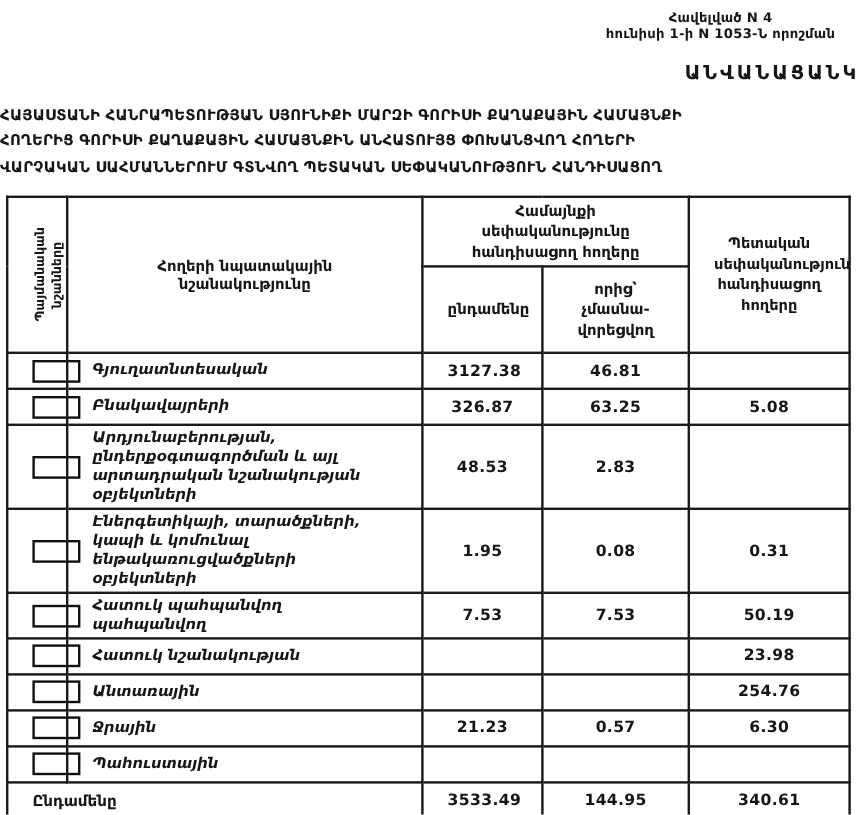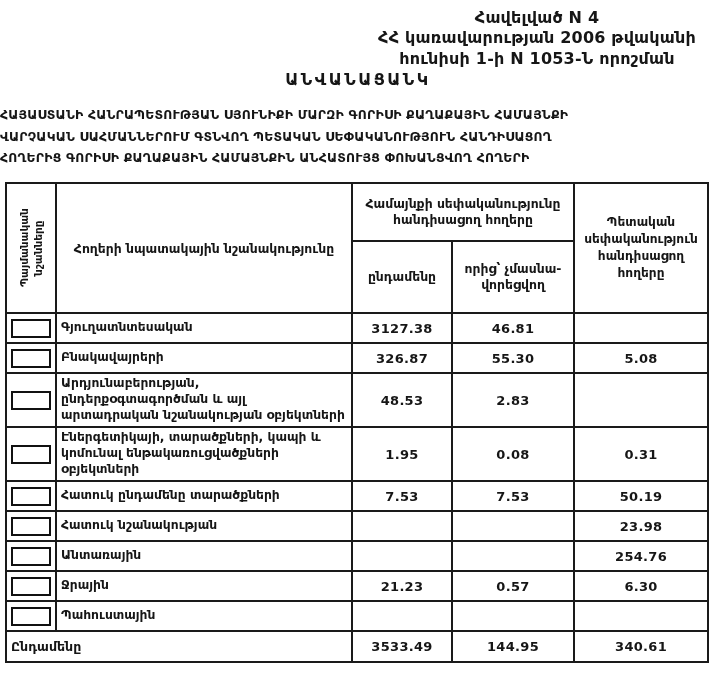--- a/index.html
+++ b/index.html
@@ -10,29 +10,29 @@
     background:#fff;
     color:#161616;
     font-family:"DejaVu Sans","Liberation Sans",sans-serif;
     overflow:hidden;
   }
   
   .appendix{
     width:fit-content;
     margin:8px 20px 0 auto;
     text-align:center;
-    font-size:16px;
+    font-size:11px;
     font-weight:700;
     line-height:1.28;
     letter-spacing:.2px;
   }
   
   .doc-title{
-    margin-top:1px;
-    text-align:center;
+    margin-top:15px;
+    text-align:right;
     font-size:16px;
     font-weight:700;
     letter-spacing:2.5px;
   }
   
   .subtitle{
     margin-top:15px;
     font-size:12.4px;
     font-weight:700;
     line-height:1.72;
@@ -41,21 +41,21 @@
   
   table.land{
     margin:14px 0 0 5px;
     border-collapse:collapse;
     table-layout:fixed;
     width:702px;
     font-size:12.4px;
   }
   table.land th, table.land td{
     border:2px solid #1a1a1a;
-    padding:2px 4px;
+    padding:2px 20px;
     vertical-align:middle;
     font-weight:700;
     color:#161616;
   }
   thead th{text-align:center;}
   .h-group{height:52px;font-size:12.4px;line-height:1.35;}
   .h-sub{height:66px;font-size:12.4px;line-height:1.35;}
   .h-purpose{font-size:12.4px;text-align:center;}
   .h-state{font-size:12.2px;line-height:1.4;}
   .sym-col{padding:0;}
@@ -74,20 +74,21 @@
     width:36px;height:15px;
     border:2px solid #111;
     background:#fff;
   }
   td.name-cell{
     text-align:left;
     font-size:12.3px;
     line-height:1.3;
     height:24px;
     padding-left:6px;
+    font-style:italic;
   }
   td.num{
     text-align:center;
     font-size:13px;
     font-weight:700;
     letter-spacing:.3px;
   }
   tfoot td{height:25px;}
   td.total-label{
     text-align:left;
@@ -95,30 +96,29 @@
     font-size:12.6px;
   }
 </style>
 </head>
 <body>
 
 <div class="page">
 
   <div class="appendix">
     <div>Հավելված N 4</div>
-    <div>ՀՀ կառավարության 2006 թվականի</div>
     <div>հունիսի 1-ի N 1053-Ն որոշման</div>
   </div>
 
   <div class="doc-title">ԱՆՎԱՆԱՑԱՆԿ</div>
 
   <div class="subtitle">
     <div>ՀԱՅԱՍՏԱՆԻ ՀԱՆՐԱՊԵՏՈՒԹՅԱՆ ՍՅՈՒՆԻՔԻ ՄԱՐԶԻ ԳՈՐԻՍԻ ՔԱՂԱՔԱՅԻՆ ՀԱՄԱՅՆՔԻ</div>
+    <div>ՀՈՂԵՐԻՑ ԳՈՐԻՍԻ ՔԱՂԱՔԱՅԻՆ ՀԱՄԱՅՆՔԻՆ ԱՆՀԱՏՈՒՅՑ ՓՈԽԱՆՑՎՈՂ ՀՈՂԵՐԻ</div>
     <div>ՎԱՐՉԱԿԱՆ ՍԱՀՄԱՆՆԵՐՈՒՄ ԳՏՆՎՈՂ ՊԵՏԱԿԱՆ ՍԵՓԱԿԱՆՈՒԹՅՈՒՆ ՀԱՆԴԻՍԱՑՈՂ</div>
-    <div>ՀՈՂԵՐԻՑ ԳՈՐԻՍԻ ՔԱՂԱՔԱՅԻՆ ՀԱՄԱՅՆՔԻՆ ԱՆՀԱՏՈՒՅՑ ՓՈԽԱՆՑՎՈՂ ՀՈՂԵՐԻ</div>
   </div>
 
   <table class="land">
     <colgroup>
       <col style="width:50px">
       <col style="width:296px">
       <col style="width:100px">
       <col style="width:122px">
       <col style="width:134px">
     </colgroup>
@@ -148,21 +148,21 @@
           <td class="num">3127.38</td>
           <td class="num">46.81</td>
           <td class="num"></td>
         </tr>
         <tr>
           <td class="box-cell">
             <div class="legend-box"></div>
           </td>
           <td class="name-cell">Բնակավայրերի</td>
           <td class="num">326.87</td>
-          <td class="num">55.30</td>
+          <td class="num">63.25</td>
           <td class="num">5.08</td>
         </tr>
         <tr>
           <td class="box-cell">
             <div class="legend-box"></div>
           </td>
           <td class="name-cell">Արդյունաբերության, ընդերքօգտագործման և այլ արտադրական նշանակության օբյեկտների</td>
           <td class="num">48.53</td>
           <td class="num">2.83</td>
           <td class="num"></td>
@@ -173,21 +173,21 @@
           </td>
           <td class="name-cell">Էներգետիկայի, տարածքների, կապի և կոմունալ ենթակառուցվածքների օբյեկտների</td>
           <td class="num">1.95</td>
           <td class="num">0.08</td>
           <td class="num">0.31</td>
         </tr>
         <tr>
           <td class="box-cell">
             <div class="legend-box"></div>
           </td>
-          <td class="name-cell">Հատուկ ընդամենը տարածքների</td>
+          <td class="name-cell">Հատուկ պահպանվող պահպանվող</td>
           <td class="num">7.53</td>
           <td class="num">7.53</td>
           <td class="num">50.19</td>
         </tr>
         <tr>
           <td class="box-cell">
             <div class="legend-box"></div>
           </td>
           <td class="name-cell">Հատուկ նշանակության</td>
           <td class="num"></td>

